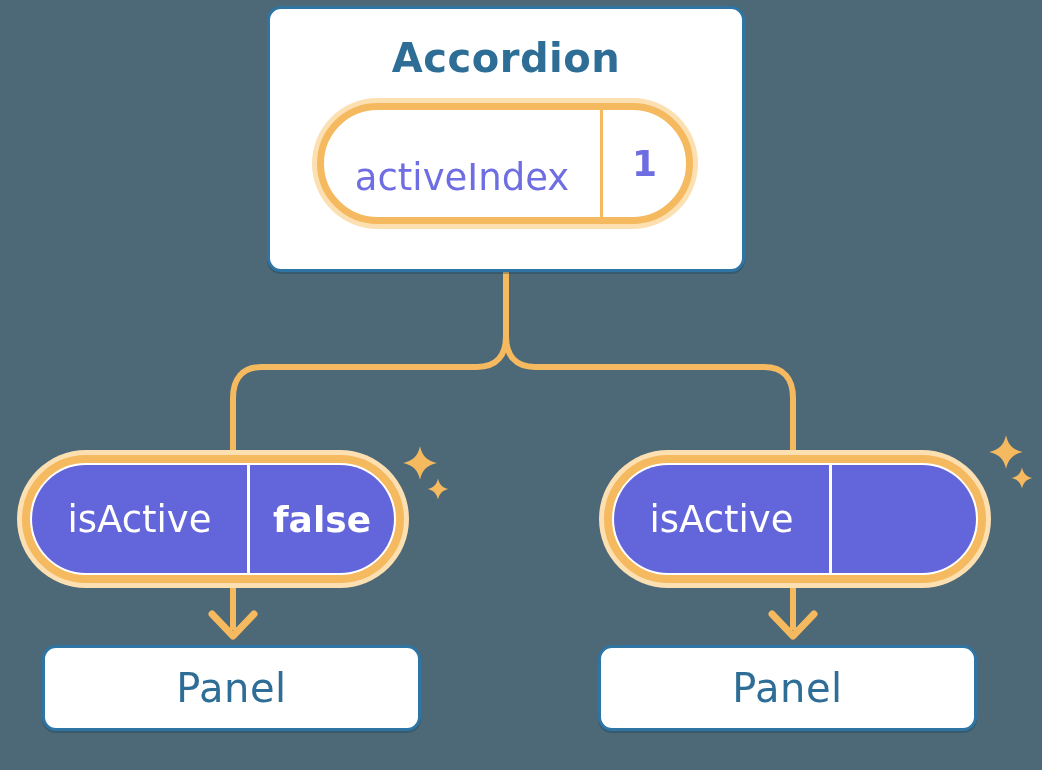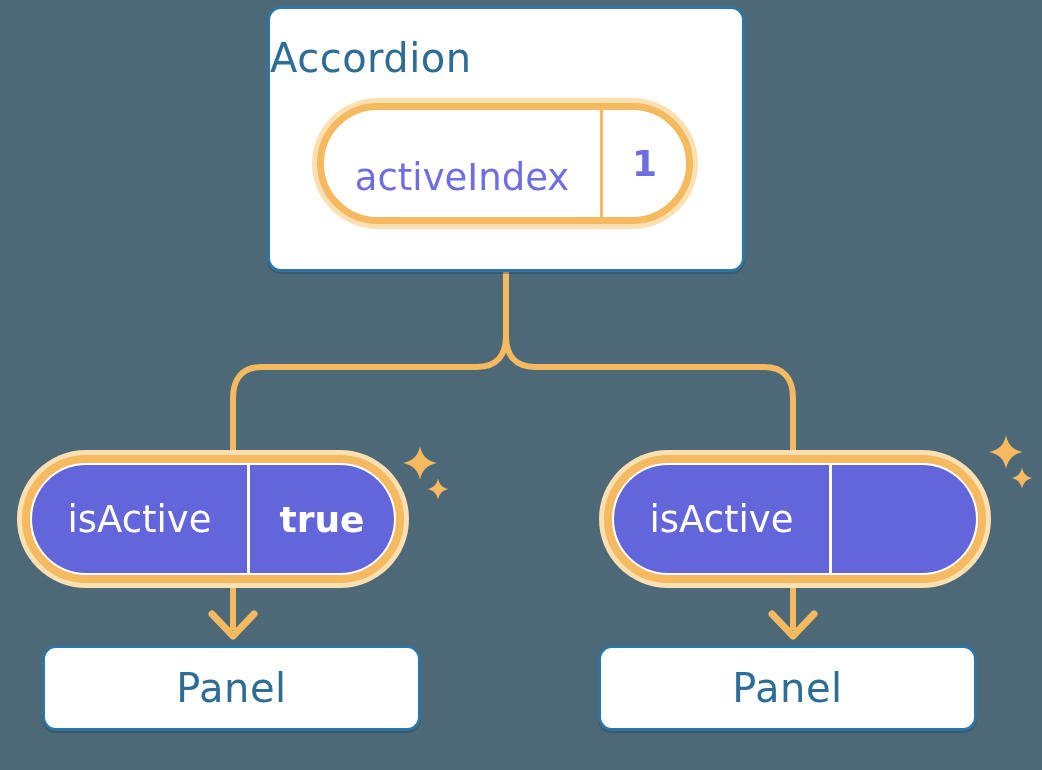--- a/index.html
+++ b/index.html
@@ -10,21 +10,21 @@
   html,body{margin:0;padding:0;}
   body{background:var(--bg);font-family:"DejaVu Sans","Liberation Sans",sans-serif;}
   .stage{position:relative;width:1042px;height:770px;background:var(--bg);overflow:hidden;}
   .wires{position:absolute;left:0;top:0;z-index:1;}
 
   .box{position:absolute;background:var(--boxBg);border:3px solid var(--boxBorder);
        border-radius:14px;box-sizing:border-box;z-index:2;
        box-shadow:0 2px 0 rgba(21,62,88,0.35);}
   .accordion-box{left:267px;top:6px;width:478px;height:266px;}
   .box-title{color:var(--headingText);font-size:40px;letter-spacing:0.5px;}
-  .accordion-box .box-title{position:absolute;left:0;right:0;top:26px;text-align:left;}
+  .accordion-box .box-title{position:absolute;left:0;right:0;top:26px;text-align:center;font-weight:bold;}
 
   .panel{left:42px;top:645px;width:379px;height:86px;display:flex;
          align-items:center;justify-content:center;}
   .panel.right{left:598px;}
 
   
   .pill-top{position:absolute;left:317px;top:103px;width:376px;height:121px;
     box-sizing:border-box;border:7px solid var(--orange);border-radius:70px;
     background:var(--boxBg);box-shadow:0 0 0 5px var(--orangeHalo);
     display:flex;align-items:stretch;z-index:3;}
@@ -79,21 +79,21 @@
   <div class="pill-top">
     <span class="sect-name">activeIndex</span>
     <span class="divider"></span>
     <span class="sect-val">1</span>
   </div>
 
   <div class="pill-bottom left">
     <div class="pill-body">
       <span class="sect-name">isActive</span>
       <span class="divider"></span>
-      <span class="sect-val">true</span>
+      <span class="sect-val">false</span>
     </div>
   </div>
 
   <div class="pill-bottom right">
     <div class="pill-body">
       <span class="sect-name">isActive</span>
       <span class="divider"></span>
     </div>
   </div>
 

